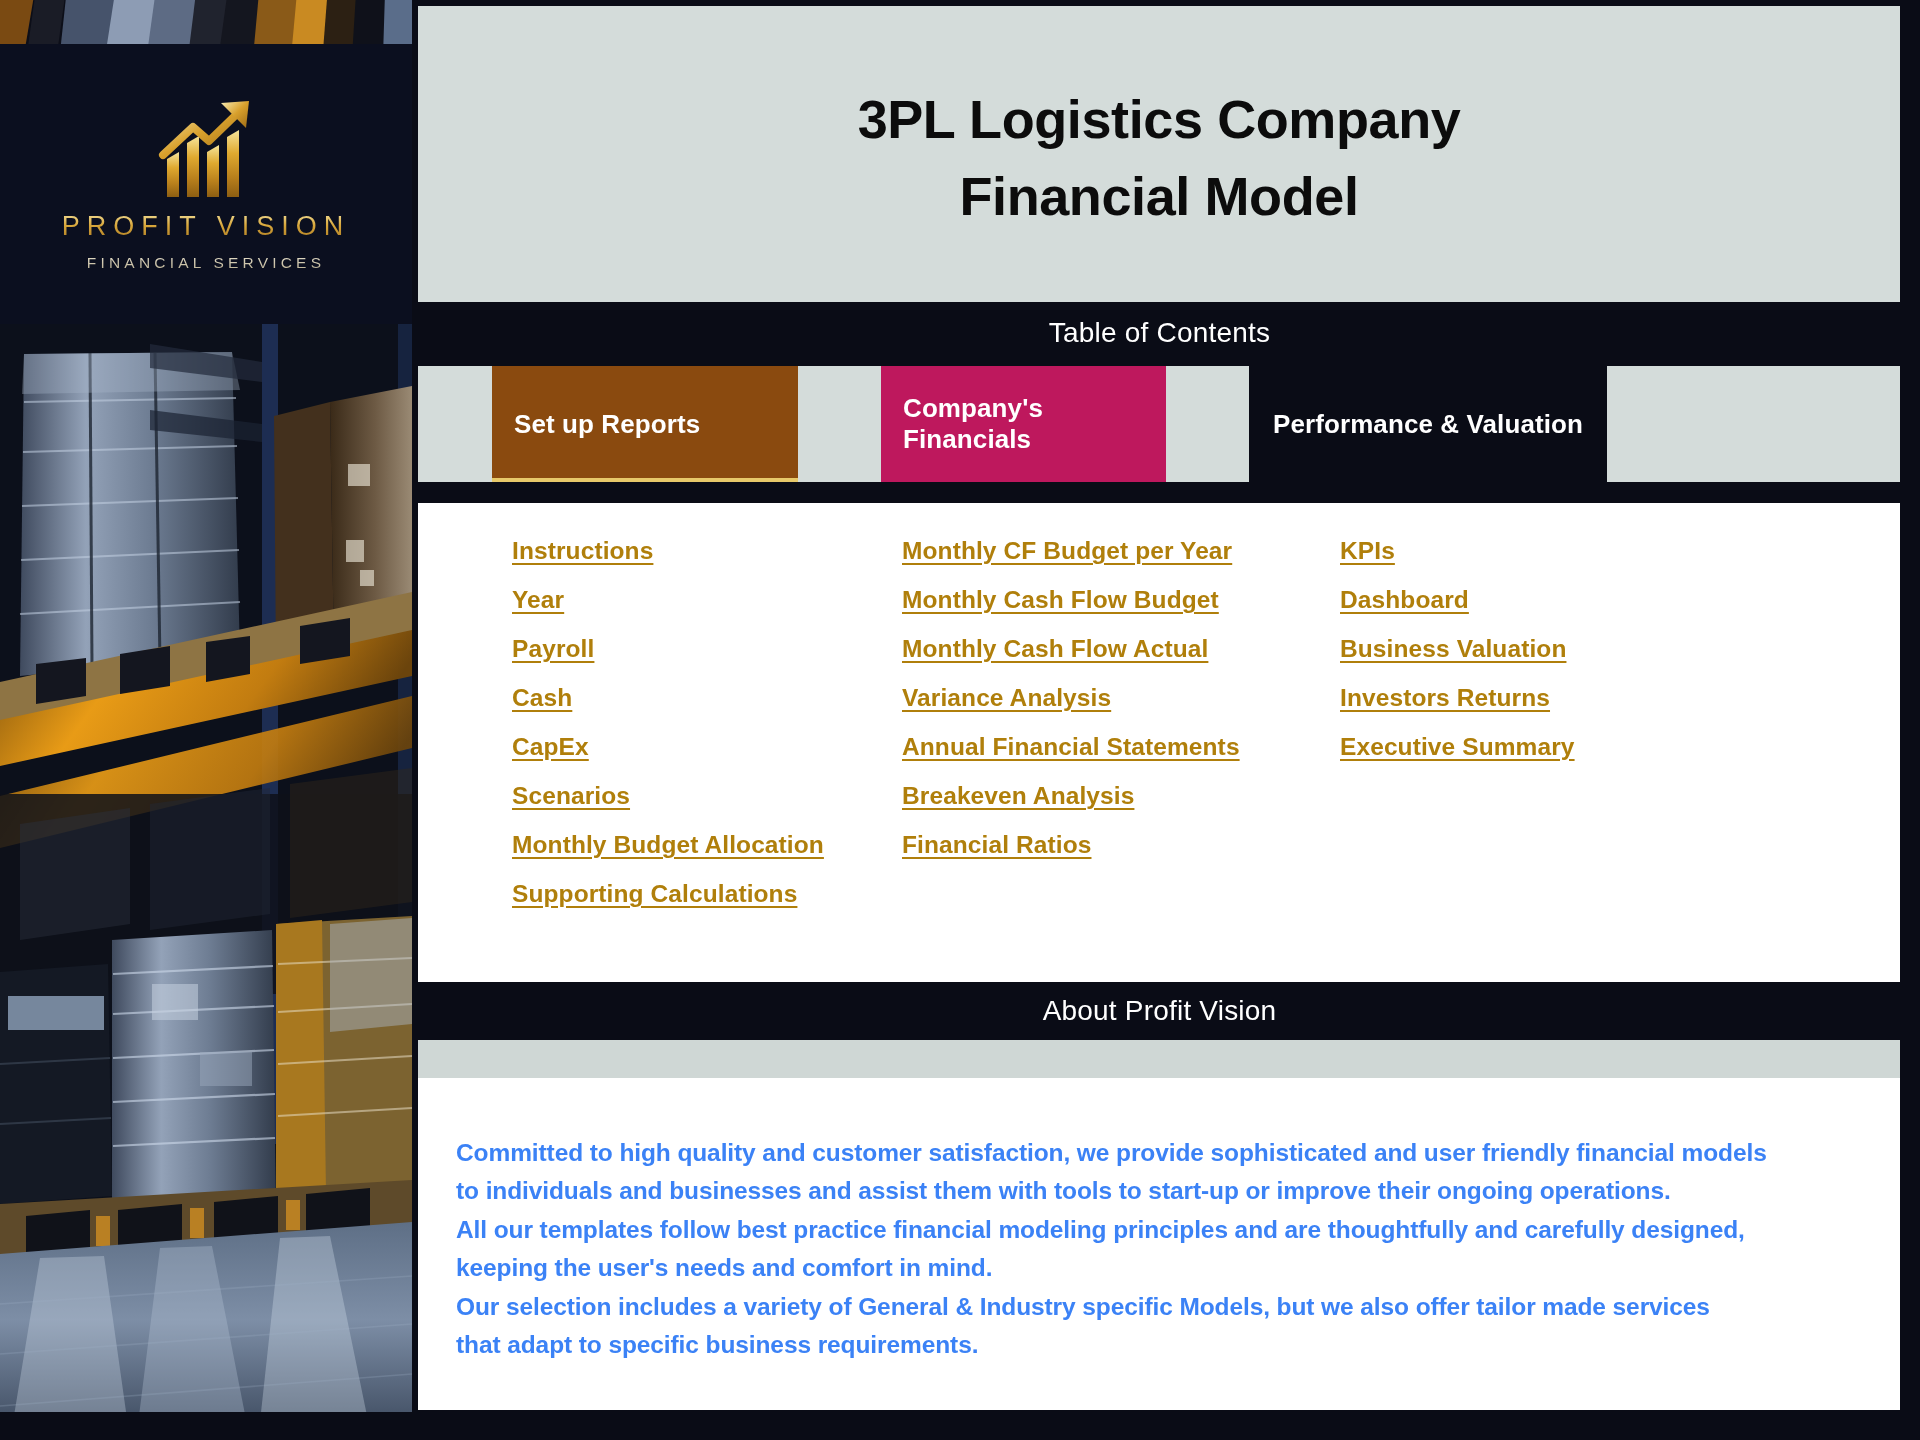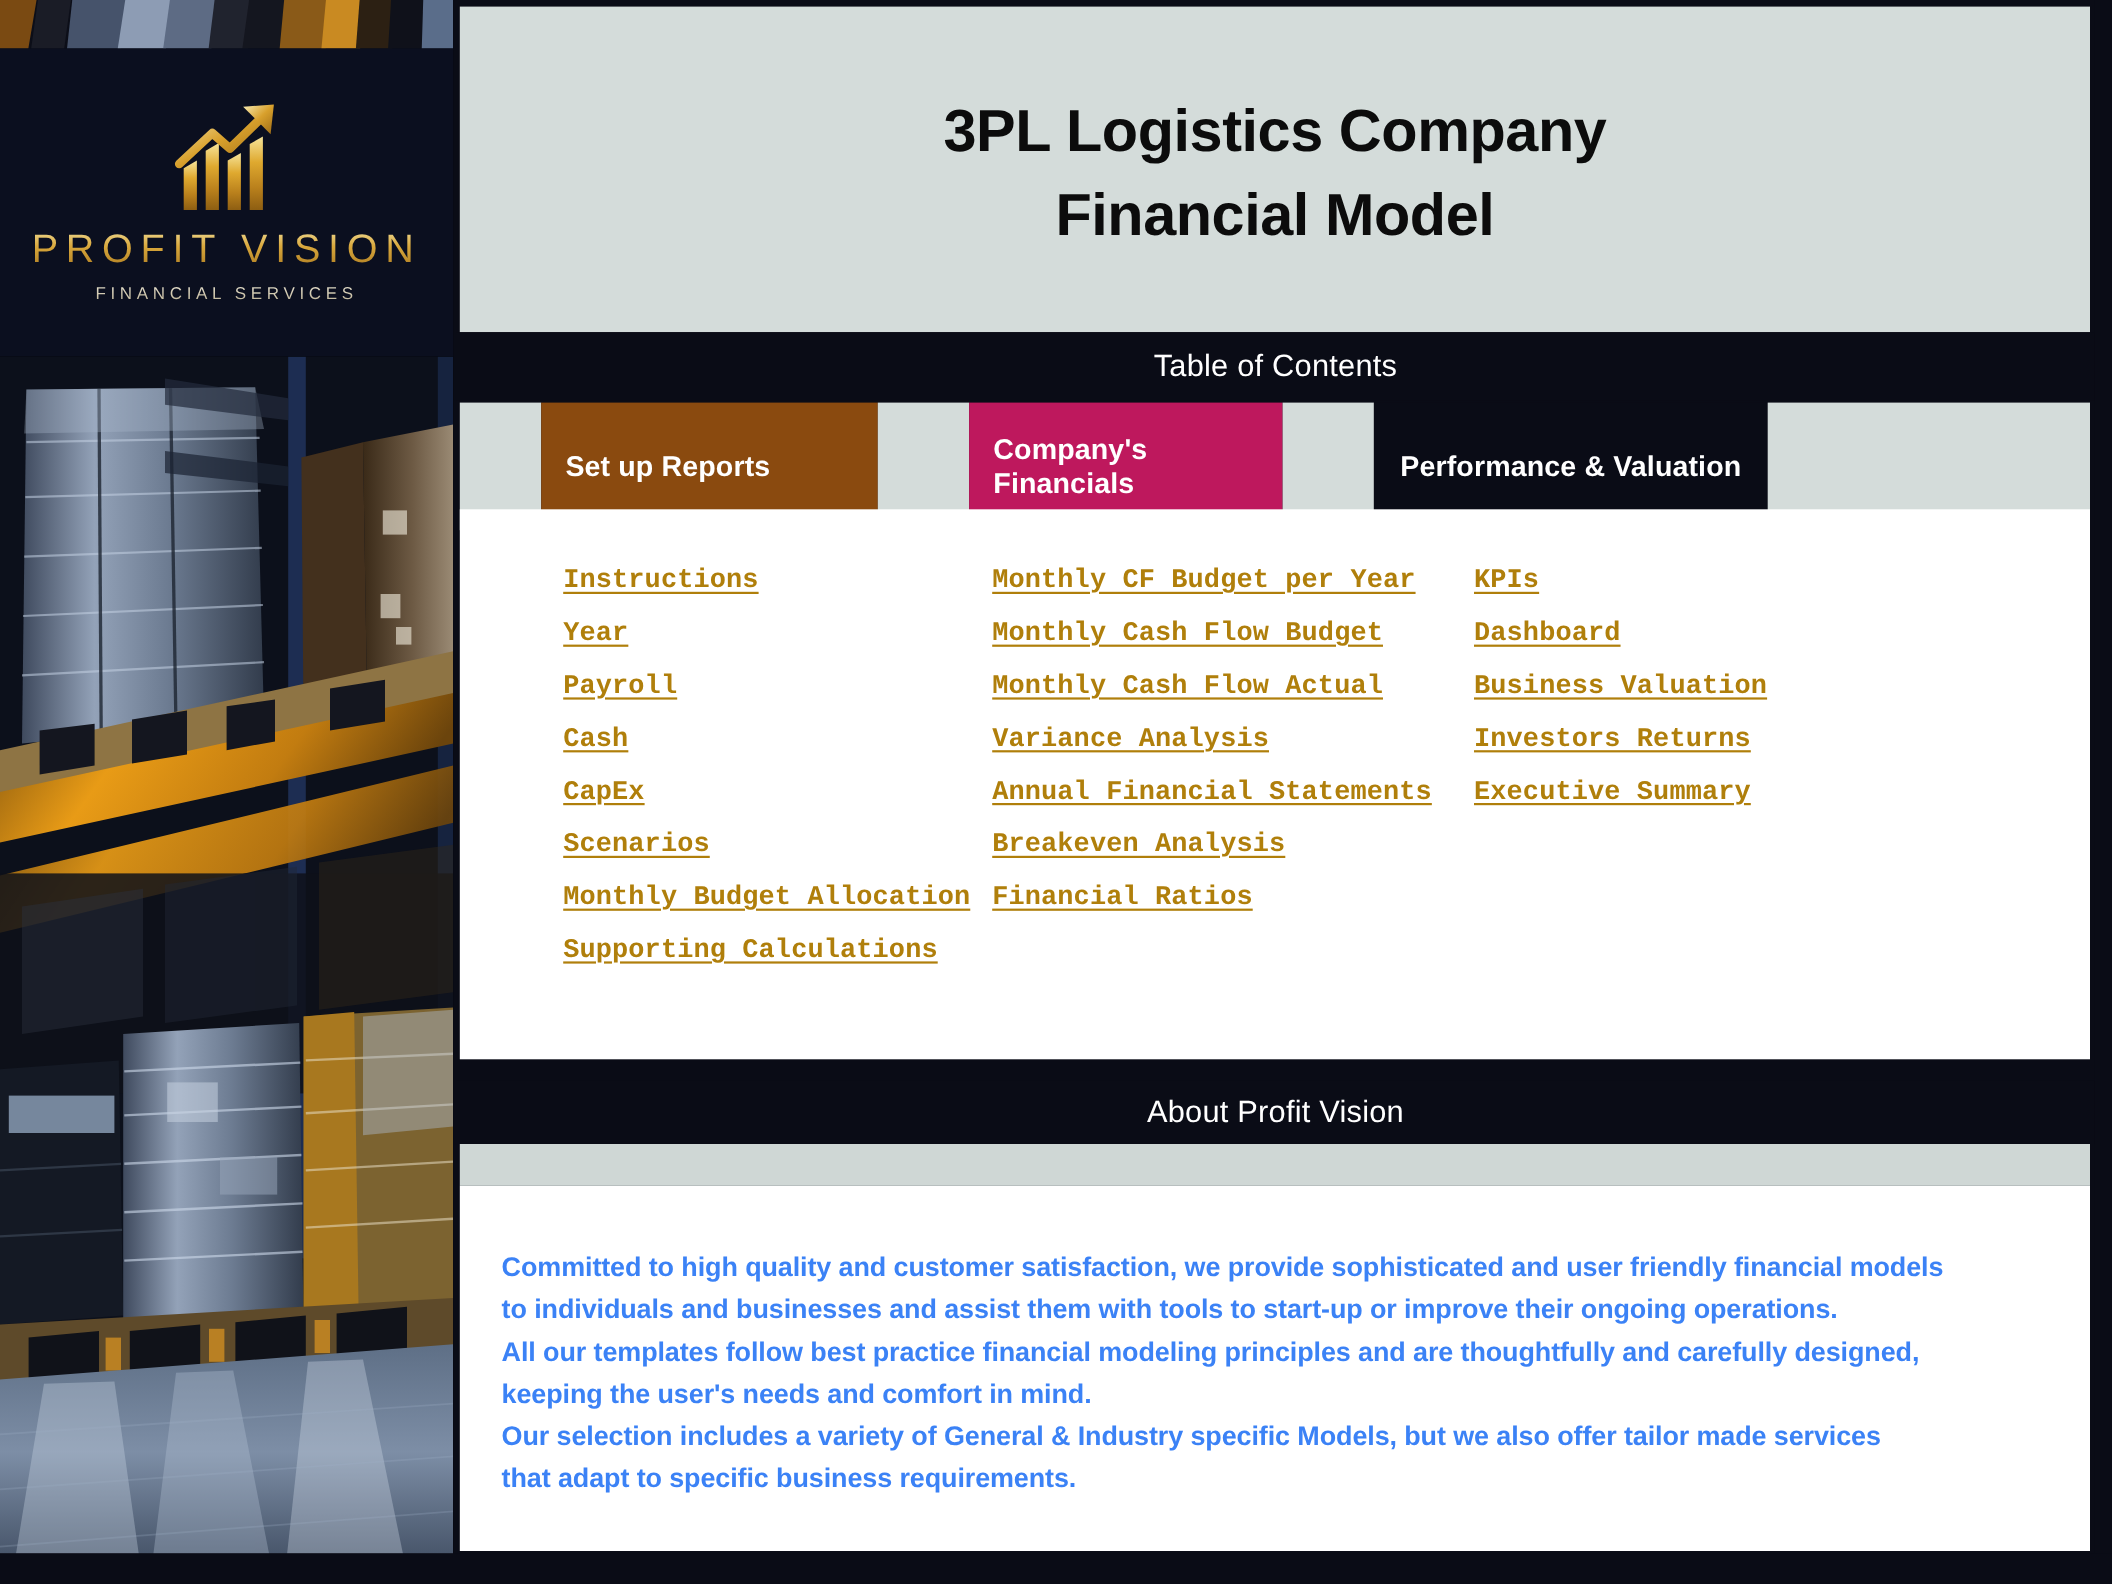--- a/index.html
+++ b/index.html
@@ -52,21 +52,21 @@
     display: flex;
     flex-direction: column;
     align-items: center;
     justify-content: center;
   }
   .logo-mark {
     width: 118px; height: 108px;
     margin-bottom: 6px;
   }
   .logo-name {
-    font-size: 36px;
+    font-size: 27px;
     letter-spacing: 7px;
     font-weight: 400;
     background: linear-gradient(180deg,#f5e6a8 0%,#d9a83c 45%,#a8771f 100%);
     -webkit-background-clip: text;
     background-clip: text;
     color: transparent;
     white-space: nowrap;
   }
   .logo-sub {
     margin-top: 12px;
@@ -154,26 +154,25 @@
   .tab.brown {
     background: #8a4a0f;
     box-shadow: inset 0 -4px 0 #e7c96a;
   }
   .tab.teal  { background: #be185d; }
   .tab.dark  { background: #0a0c16; justify-content: center; padding-left: 0; }
 
   
   .links-panel {
     position: absolute;
-    left: 3px; top: 463px;
+    left: 3px; top: 503px;
     width: 1482px; height: 500px;
     background: #ffffff;
     display: flex;
-    padding-top: 52px;
-    font-family: Liberation Mono, monospace;
+    padding-top: 34px;
   }
   .links-col {
     display: flex;
     flex-direction: column;
   }
   .links-col.c1 { width: 472px; padding-left: 94px; }
   .links-col.c2 { width: 450px; padding-left: 12px; }
   .links-col.c3 { width: 460px; }
 
   .toc-link {

